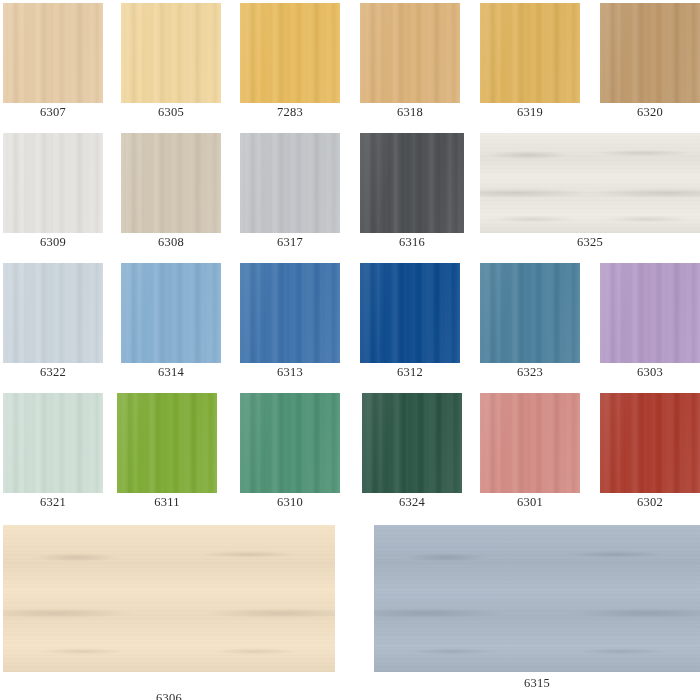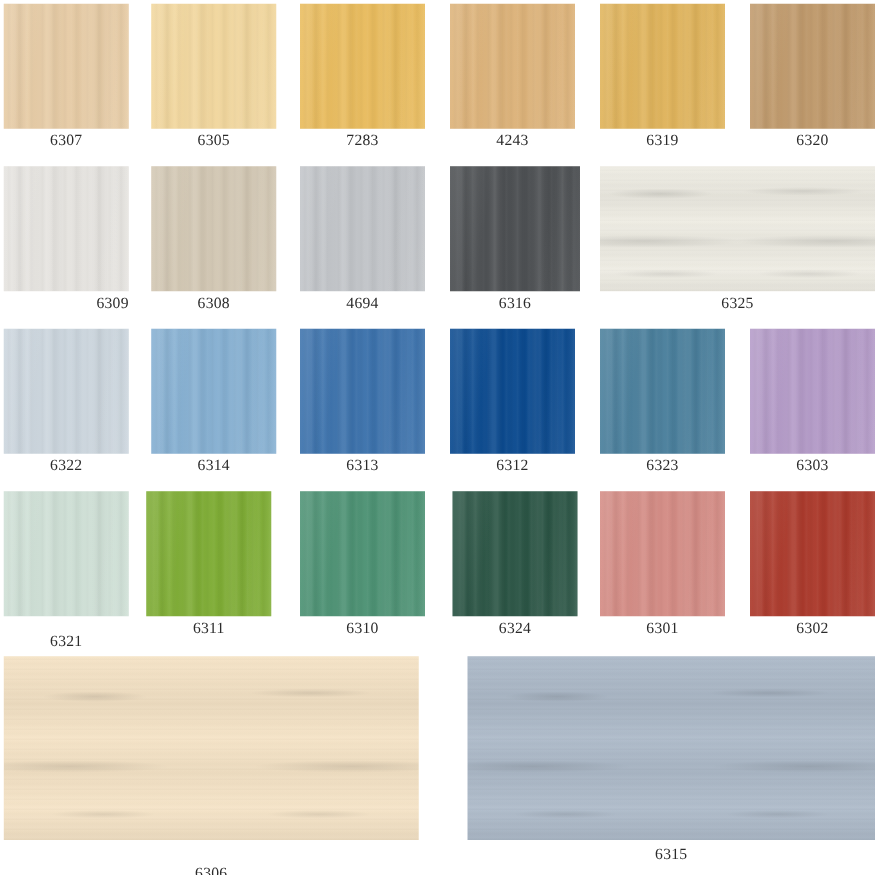--- a/index.html
+++ b/index.html
@@ -148,39 +148,39 @@
         <span class="sheen"></span>
       </div>
       <div class="swatch-label" style="margin-top: 3px; color: rgb(43, 43, 43);">7283</div>
     </div>
     <div class="swatch-cell" style="left: 360px; top: 3px; width: 100px;">
       <div class="swatch-chip" title="tan" style="width: 100px; height: 100px; background: rgb(221, 179, 122);">
         <span class="grain-v"></span>
         <span class="grain-v2"></span>
         <span class="sheen"></span>
       </div>
-      <div class="swatch-label" style="margin-top: 3px; color: rgb(43, 43, 43);">4243</div>
+      <div class="swatch-label" style="margin-top: 3px; color: rgb(43, 43, 43);">6318</div>
     </div>
     <div class="swatch-cell" style="left: 480px; top: 3px; width: 100px;">
       <div class="swatch-chip" title="mustard gold" style="width: 100px; height: 100px; background: rgb(224, 180, 92);">
         <span class="grain-v"></span>
         <span class="grain-v2"></span>
         <span class="sheen"></span>
       </div>
       <div class="swatch-label" style="margin-top: 3px; color: rgb(43, 43, 43);">6319</div>
     </div>
     <div class="swatch-cell" style="left: 600px; top: 3px; width: 100px;">
       <div class="swatch-chip" title="camel brown" style="width: 100px; height: 100px; background: rgb(192, 154, 108);">
         <span class="grain-v"></span>
         <span class="grain-v2"></span>
         <span class="sheen"></span>
       </div>
       <div class="swatch-label" style="margin-top: 3px; color: rgb(43, 43, 43);">6320</div>
     </div>
-    <div class="swatch-cell" style="left: 3px; top: 133px; width: 100px; align-items: flex-end;">
+    <div class="swatch-cell" style="left: 3px; top: 133px; width: 100px;">
       <div class="swatch-chip" title="off white" style="width: 100px; height: 100px; background: rgb(230, 228, 224);">
         <span class="grain-v"></span>
         <span class="grain-v2"></span>
         <span class="sheen"></span>
       </div>
       <div class="swatch-label" style="margin-top: 3px; color: rgb(43, 43, 43);">6309</div>
     </div>
     <div class="swatch-cell" style="left: 121px; top: 133px; width: 100px;">
       <div class="swatch-chip" title="greige" style="width: 100px; height: 100px; background: rgb(211, 200, 180);">
         <span class="grain-v"></span>
@@ -188,21 +188,21 @@
         <span class="sheen"></span>
       </div>
       <div class="swatch-label" style="margin-top: 3px; color: rgb(43, 43, 43);">6308</div>
     </div>
     <div class="swatch-cell" style="left: 240px; top: 133px; width: 100px;">
       <div class="swatch-chip" title="light grey" style="width: 100px; height: 100px; background: rgb(194, 197, 201);">
         <span class="grain-v"></span>
         <span class="grain-v2"></span>
         <span class="sheen"></span>
       </div>
-      <div class="swatch-label" style="margin-top: 3px; color: rgb(43, 43, 43);">4694</div>
+      <div class="swatch-label" style="margin-top: 3px; color: rgb(43, 43, 43);">6317</div>
     </div>
     <div class="swatch-cell" style="left: 360px; top: 133px; width: 104px;">
       <div class="swatch-chip" title="charcoal" style="width: 104px; height: 100px; background: rgb(76, 79, 82);">
         <span class="grain-v"></span>
         <span class="grain-v2"></span>
         <span class="sheen"></span>
       </div>
       <div class="swatch-label" style="margin-top: 3px; color: rgb(43, 43, 43);">6316</div>
     </div>
     <div class="swatch-cell" style="left: 480px; top: 133px; width: 220px;">
@@ -259,21 +259,21 @@
         <span class="sheen"></span>
       </div>
       <div class="swatch-label" style="margin-top: 3px; color: rgb(43, 43, 43);">6303</div>
     </div>
     <div class="swatch-cell" style="left: 3px; top: 393px; width: 100px;">
       <div class="swatch-chip" title="mint" style="width: 100px; height: 100px; background: rgb(207, 224, 214);">
         <span class="grain-v"></span>
         <span class="grain-v2"></span>
         <span class="sheen"></span>
       </div>
-      <div class="swatch-label" style="margin-top: 14px; color: rgb(43, 43, 43);">6321</div>
+      <div class="swatch-label" style="margin-top: 3px; color: rgb(43, 43, 43);">6321</div>
     </div>
     <div class="swatch-cell" style="left: 121px; top: 393px; width: 92px;">
       <div class="swatch-chip" title="apple green" style="width: 100px; height: 100px; background: rgb(127, 173, 53);">
         <span class="grain-v"></span>
         <span class="grain-v2"></span>
         <span class="sheen"></span>
       </div>
       <div class="swatch-label" style="margin-top: 3px; color: rgb(43, 43, 43);">6311</div>
     </div>
     <div class="swatch-cell" style="left: 240px; top: 393px; width: 100px; text-align: center;">

